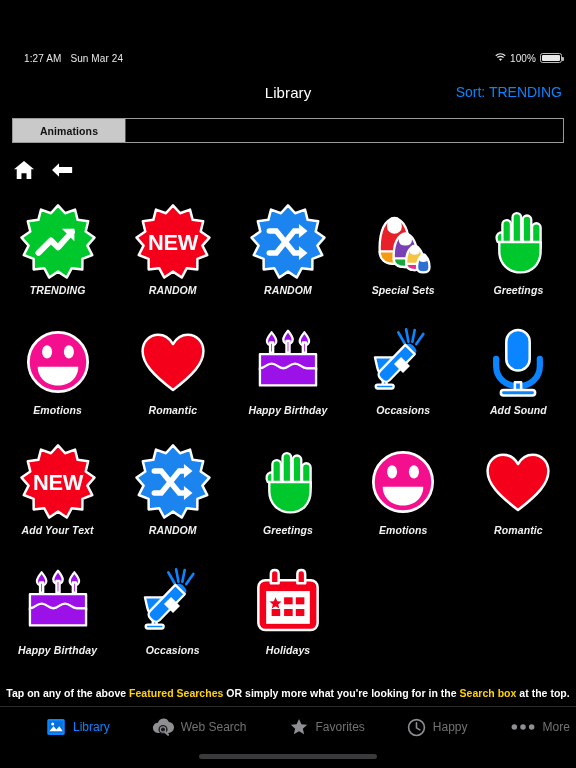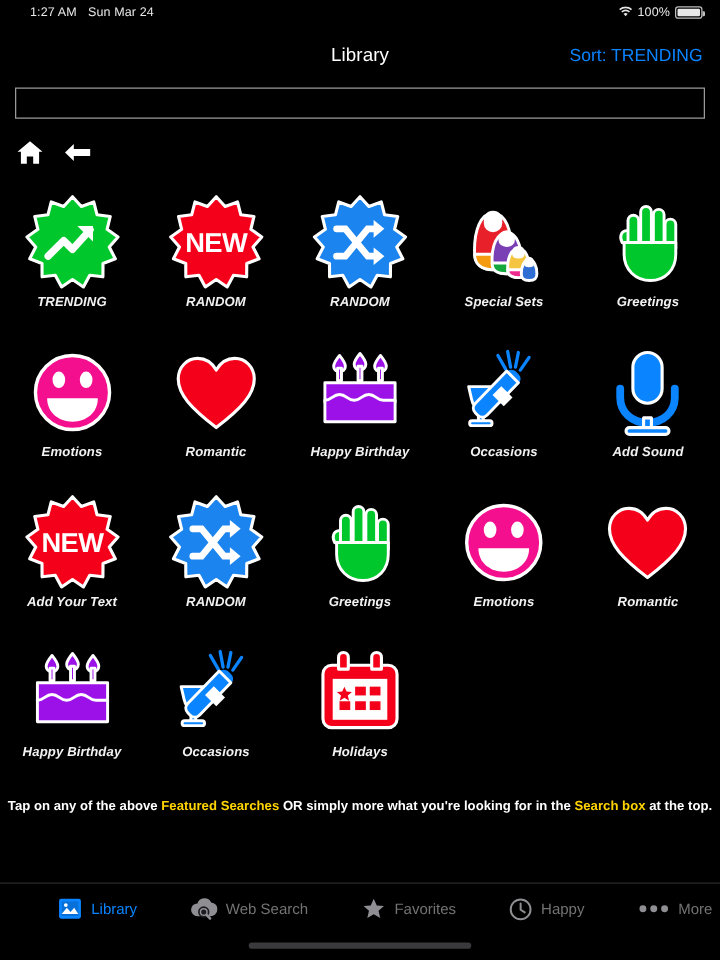--- a/index.html
+++ b/index.html
@@ -4,21 +4,21 @@
 <style>
   * { margin:0; padding:0; box-sizing:border-box; }
   html,body{
     width:576px; height:768px; background:#000; overflow:hidden;
     font-family:"Liberation Sans", sans-serif; color:#fff;
     -webkit-font-smoothing:antialiased;
   }
   
   .statusbar{
     height:20px; display:flex; align-items:center; justify-content:space-between;
-    padding:0 14px 0 24px; font-size:10px; color:#e8e8e8; letter-spacing:.1px;
+    padding:0 14px 0 24px; font-size:10px; color:#e8e8e8; letter-spacing:.1px;margin-top:48px;
   }
   .sb-left{ display:flex; gap:9px; align-items:center; font-weight:500;}
   .sb-right{ display:flex; gap:4px; align-items:flex-start; font-weight:500;}
   .wifi-ic{ width:11px; height:9px; display:block; }
   .batt{ width:22px; height:10px; border:1px solid #bdbdbd; border-radius:2.5px; position:relative; display:inline-block;}
   .batt:after{ content:""; position:absolute; right:-3px; top:3px; width:2px; height:4px;
     background:#bdbdbd; border-radius:0 1px 1px 0;}
   .batt i{ position:absolute; left:1px; top:1px; bottom:1px; width:18px; background:#e8e8e8; border-radius:1px; display:block;}
 
   
@@ -85,20 +85,21 @@
       </span>
   </div>
 </div>
 
 <div class="navbar">
   <div class="nav-title">Library</div>
   <div class="nav-sort">Sort: TRENDING</div>
 </div>
 
 <div class="banner">
+  <div class="banner-tab">Animations</div>
 </div>
 
 <div class="searchrow">
   <div class="home-btn">
     <svg width="22" height="20" viewBox="0 0 24 22">
       <path d="M12 1 1 10.3h3V21h5.2v-6.4h5.6V21H20V10.3h3z" fill="#fff"></path>
     </svg>
   </div>
   <div class="back-btn">
     <svg width="22" height="16" viewBox="0 0 26 18">

